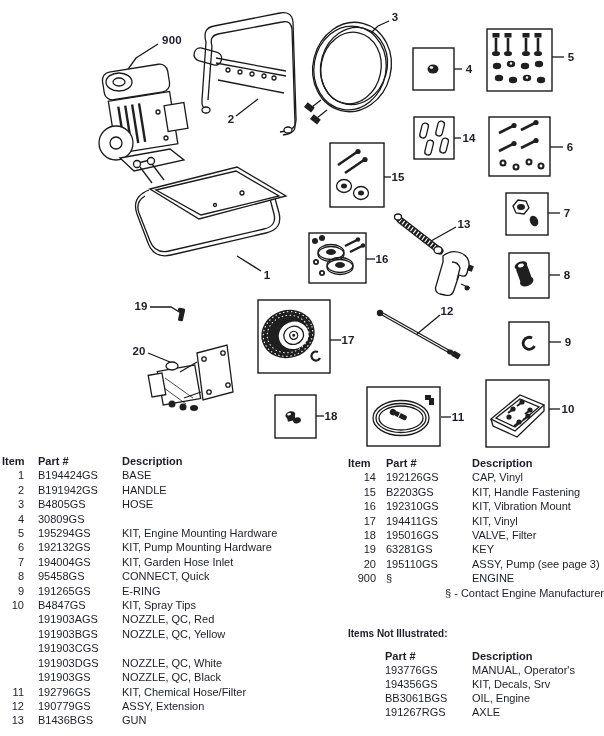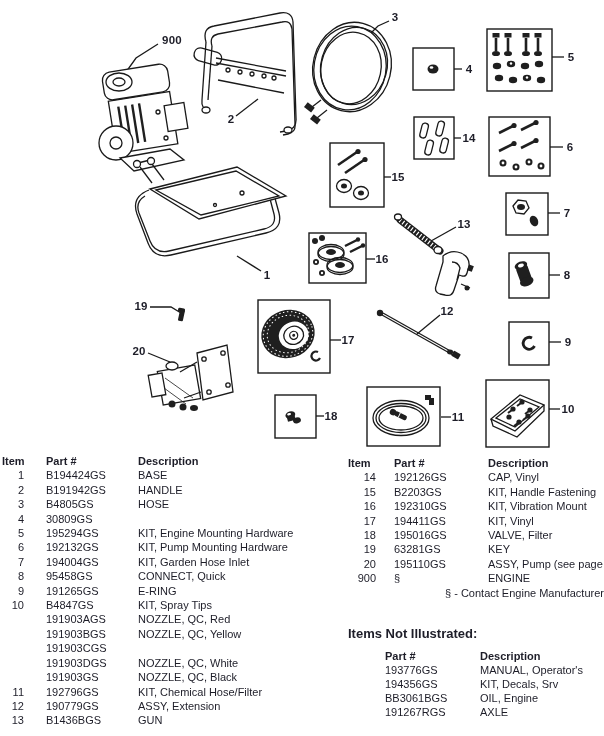--- a/index.html
+++ b/index.html
@@ -13,33 +13,33 @@
     position:absolute;transform:translate(-50%,-50%);
     font-size:11.5px;font-weight:700;letter-spacing:.2px;color:#1d1d28;white-space:nowrap;
   }
   
   svg .s{stroke:#1a1a1a;fill:none;stroke-width:1.3px;}
   svg .sw{stroke:#1a1a1a;fill:#ffffff;stroke-width:1.3px;}
   svg .f{fill:#1f1f1f;stroke:none;}
   svg .box{fill:#ffffff;stroke:#1a1a1a;stroke-width:1.4px;}
   
   .tbl{position:absolute;font-size:11px;line-height:14.4px;white-space:nowrap;}
-  .row{display:grid;gap:8px;}
+  .row{display:grid;}
   .thead{font-weight:700;}
   .c-item{text-align:right;}
   .thead .c-item{text-align:left;}
   .left-tbl{left:2px;top:454px;width:302px;}
   .left-tbl .row{grid-template-columns:22px 98px 1fr;}
   .left-tbl .c-part{padding-left:14px;}
   .right-tbl{left:348px;top:456px;width:256px;}
   .right-tbl .row{grid-template-columns:28px 96px 1fr;}
   .right-tbl .c-part{padding-left:10px;}
   .footnote{padding-left:2px;text-align:right;}
   .nib{position:absolute;left:348px;top:627px;font-size:11px;line-height:14px;white-space:nowrap;}
-  .nib-title{font-weight:700;font-size:13px;}
+  .nib-title{font-weight:700;font-size:10px;}
   .nib-table{margin-left:37px;margin-top:8px;}
   .nib-table .row{grid-template-columns:87px 1fr;}
 </style>
 </head>
 <body>
 
 <div class="diagram">
   <svg width="604" height="452" viewBox="0 0 604 452">
 
     <g class="s">

